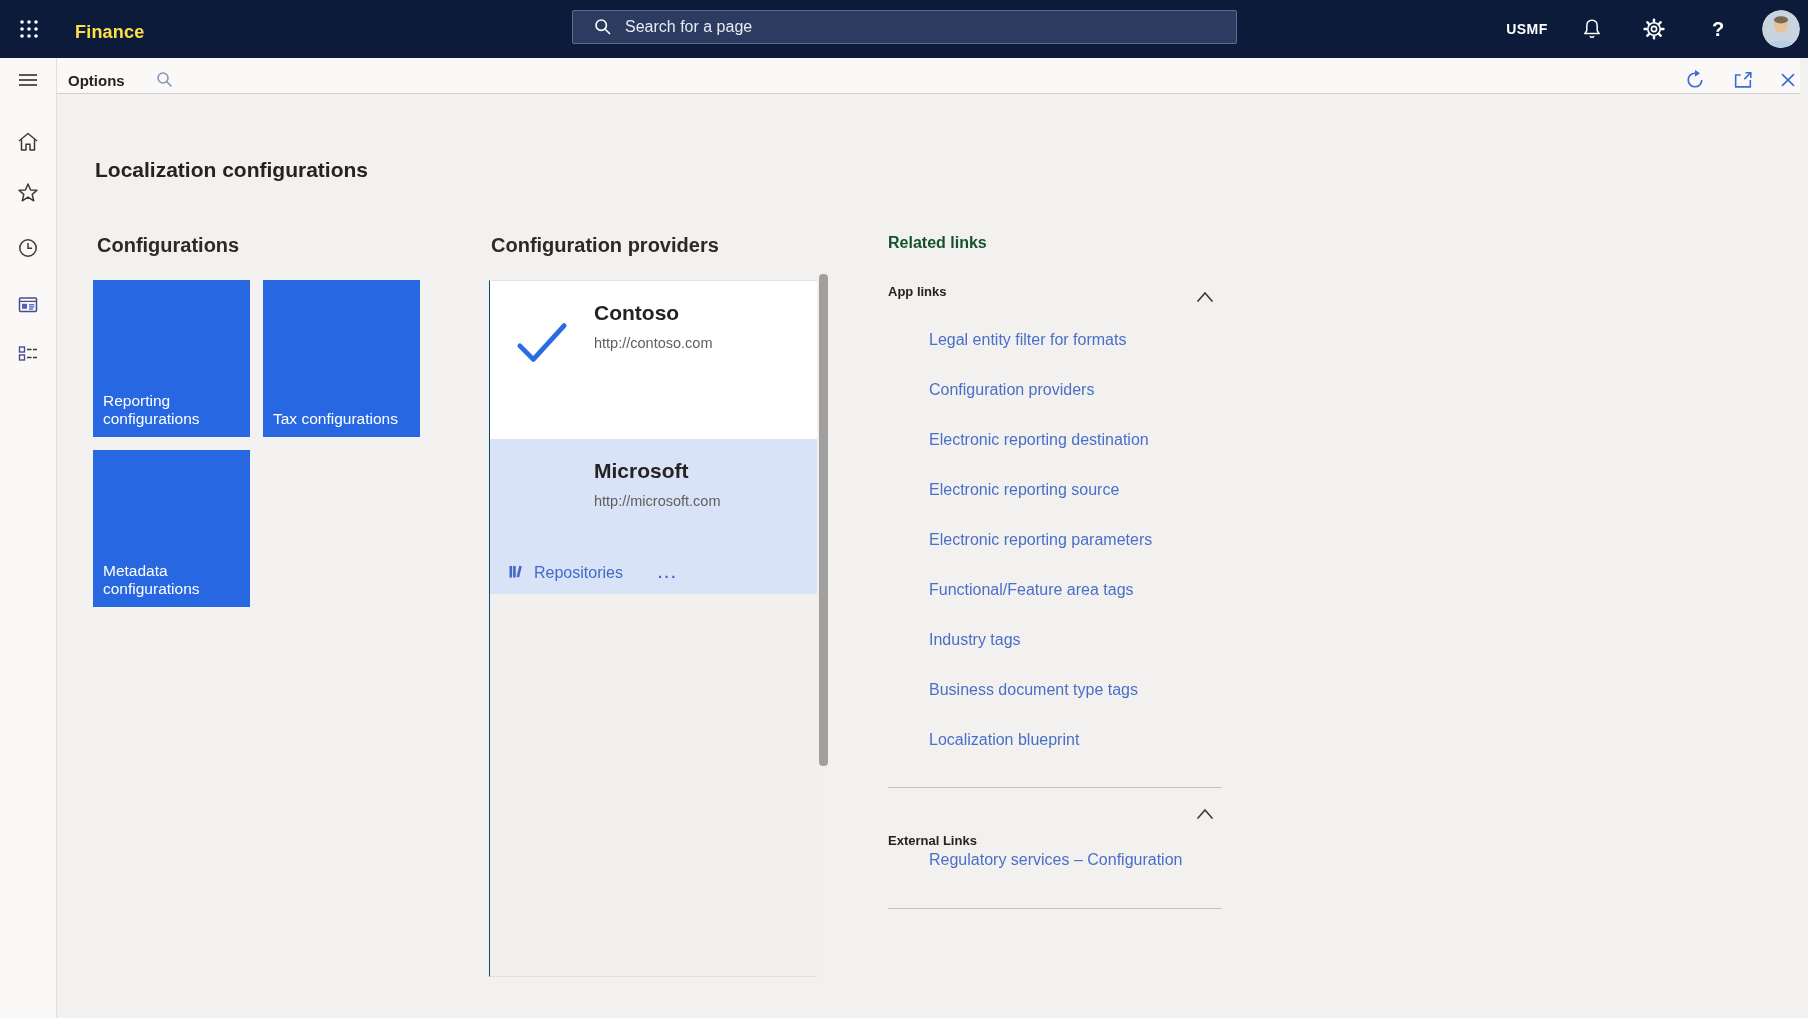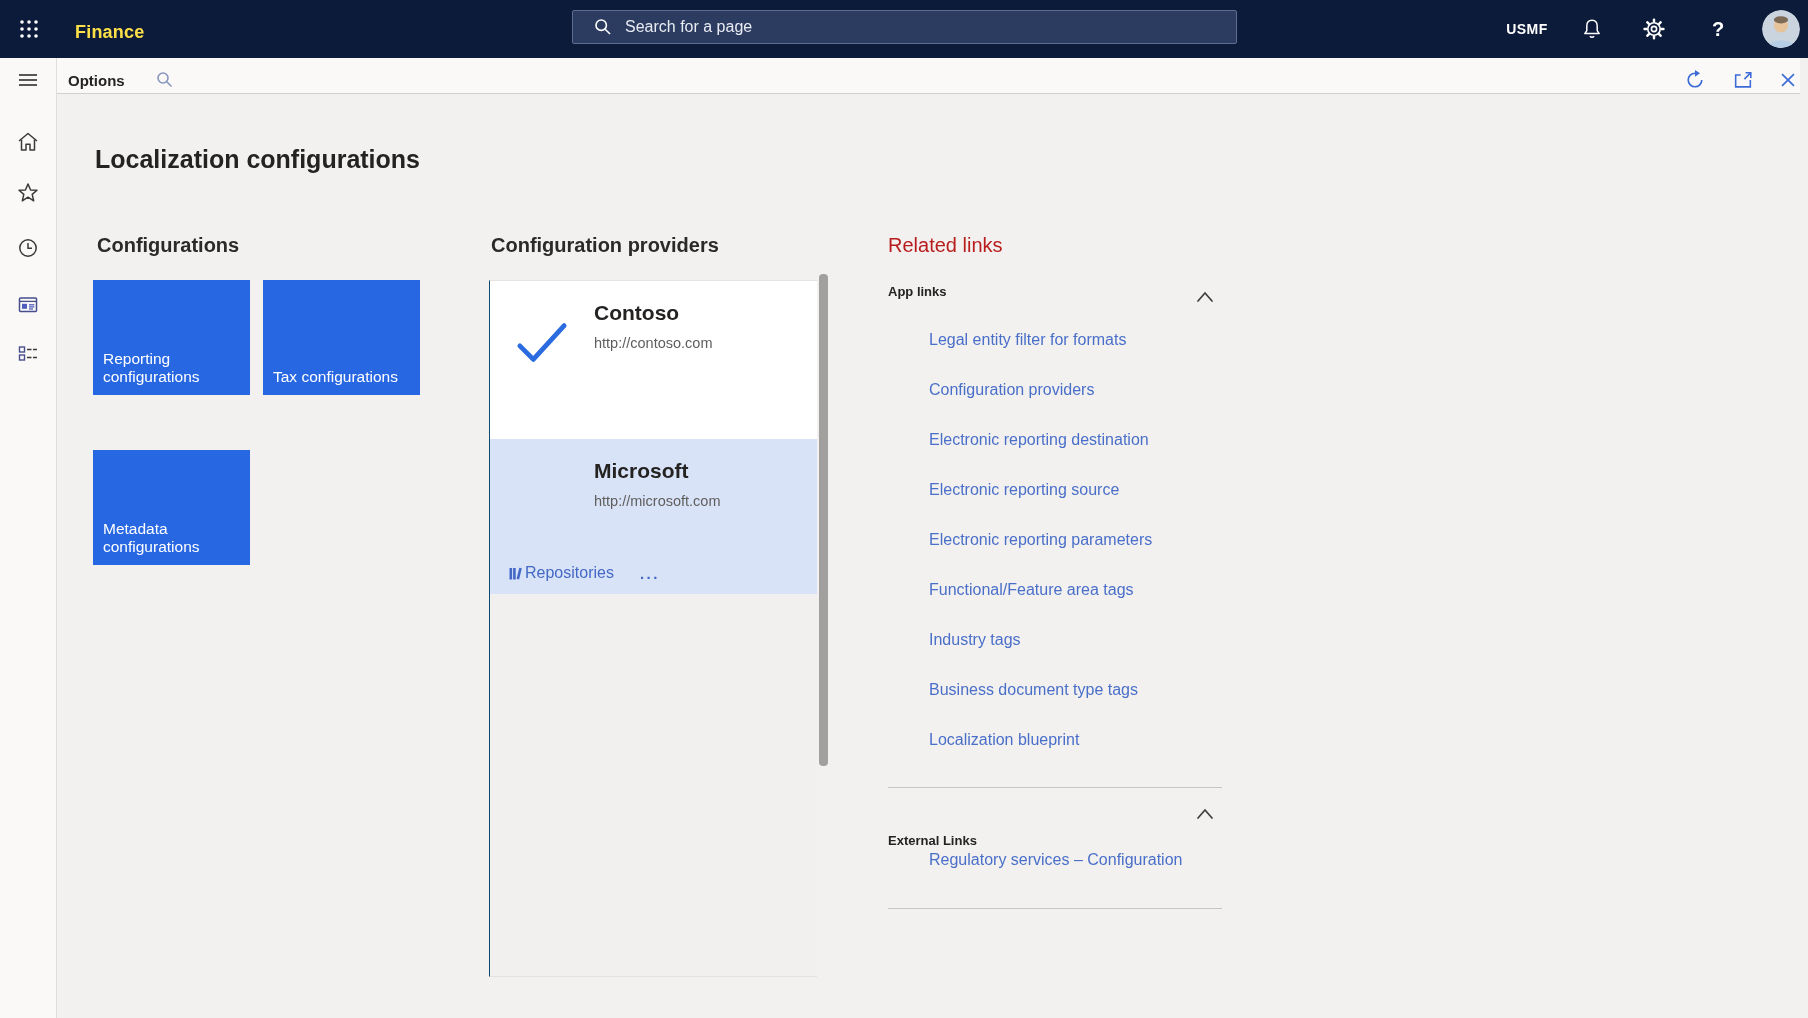--- a/index.html
+++ b/index.html
@@ -70,33 +70,33 @@
   .burger { position:absolute; left:16px; top:10px; width:24px; height:24px; cursor:pointer; }
   .rail-icon { position:absolute; left:16px; width:24px; height:24px; cursor:pointer; }
   .ri-home  { top:72px; }
   .ri-star  { top:123px; }
   .ri-clock { top:178px; }
   .ri-form  { top:235px; }
   .ri-list  { top:285px; }
 
   
   .page-title {
-    position:absolute; left:95px; top:145px;
-    font-size:25px; font-weight:700; color:#252321;
+    position:absolute; left:95px; top:158px;
+    font-size:21px; font-weight:700; color:#252321;
   }
   .section-header {
     position:absolute; top:234px;
     font-size:20px; font-weight:700; color:#2b2a29;
   }
   .sh-config { left:97px; }
   .sh-providers { left:491px; }
 
   
   .tile {
-    position:absolute; width:157px; height:115px; background:#2767e2;
+    position:absolute; width:157px; height:157px; background:#2767e2;
     cursor:pointer; color:#fff;
   }
   .tile-1 { left:93px;  top:280px; }
   .tile-2 { left:263px; top:280px; }
   .tile-3 { left:93px;  top:450px; }
   .tile-label {
     position:absolute; left:10px; right:8px; bottom:8px;
     font-size:15.5px; line-height:1.2;
   }
 
@@ -114,35 +114,35 @@
   .pc-name {
     position:absolute; left:104px; top:20px;
     font-size:21px; font-weight:700; color:#252321;
   }
   .pc-url {
     position:absolute; left:104px; top:54px;
     font-size:14.5px; color:#605e5c;
   }
   .repo-row {
     position:absolute; left:18px; bottom:12px;
-    display:flex; align-items:flex-end; gap:0;
+    display:flex; align-items:flex-start; gap:9px;
   }
   .repo-link { font-size:16px; color:#4468c6; cursor:pointer; }
   .repo-more {
     margin-left:26px; color:#4468c6; font-weight:700; letter-spacing:2.5px;
     font-size:15px; cursor:pointer;
   }
   .v-scrollbar {
     position:absolute; left:819px; top:274px; width:9px; height:492px;
     background:#a2a09e; border-radius:4px; cursor:grab;
   }
 
   
   .related { position:absolute; left:888px; top:234px; width:335px; height:690px; }
-  .rl-header { font-size:20px; font-weight:400; color:#b91c1c; }
+  .rl-header { font-size:16px; font-weight:700; color:#14532d; }
   .group-header {
     position:absolute; left:0; font-size:13px; font-weight:700; color:#252321; cursor:pointer;
   }
   .gh-app { top:50px; }
   .gh-ext { top:567px;margin-top:32px; }
   .chevron { position:absolute; right:8px; width:20px; height:14px; cursor:pointer; }
   .chev-app { top:56px; }
   .chev-ext { top:573px; }
   .rl-link {
     position:absolute; left:1px; height:24px;

